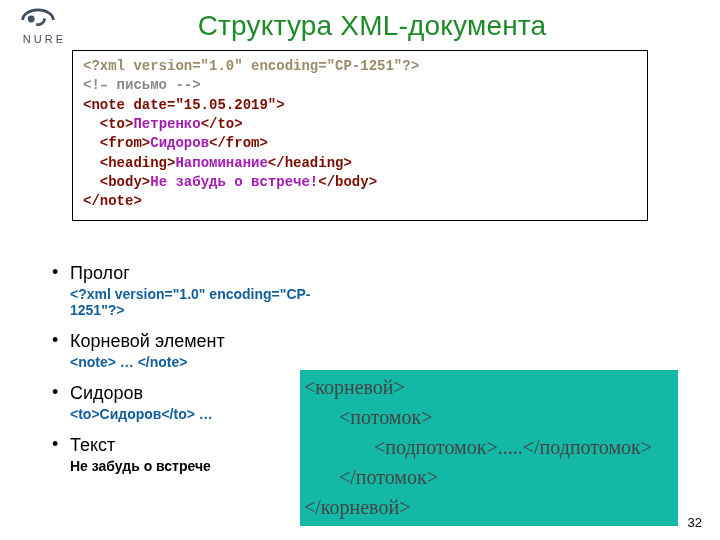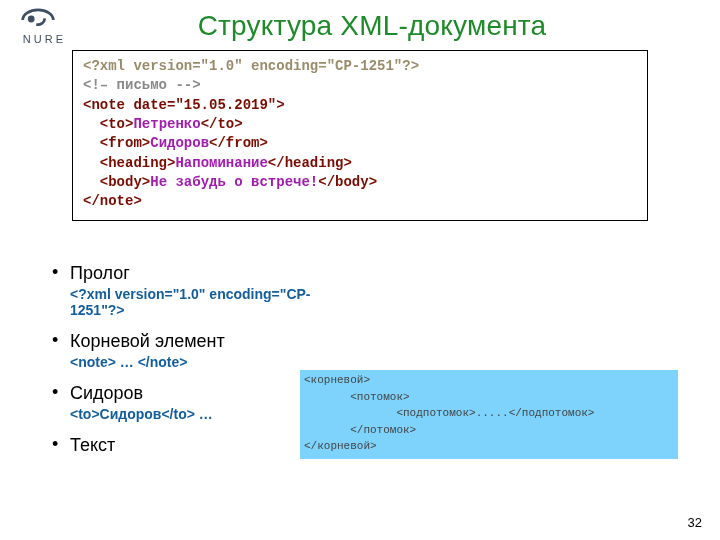--- a/index.html
+++ b/index.html
@@ -82,24 +82,24 @@
     color: #125e9c;
   }
   .bul-sub.dark { color: #000; font-weight: 700; }
 
   
   .tree {
     position: absolute;
     left: 300px;
     top: 370px;
     width: 370px;
-    font-family: Liberation Mono, monospace;
-    font-size: 11px;
+    font-family: Liberation Serif, serif;
+    font-size: 20px;
     line-height: 1.5;
-    background: #7dd3fc;
+    background: #14b8a6;
     padding: 2px 4px 4px 4px;
     white-space: pre;
     color: #444;
   }
 
   
   .pageno {
     position: absolute;
     right: 18px;
     bottom: 10px;
@@ -138,20 +138,21 @@
   <div class="bul-item">
     <div class="bul-head"> Корневой элемент</div>
     <div class="bul-sub">&lt;note&gt; … &lt;/note&gt;</div>
   </div>
   <div class="bul-item">
     <div class="bul-head">Сидоров</div>
     <div class="bul-sub">&lt;to&gt;Сидоров&lt;/to&gt; …</div>
   </div>
   <div class="bul-item">
     <div class="bul-head">Текст</div>
+    <div class="bul-sub dark">Не забудь о встрече</div>
   </div>
 </div>
 
 <div class="tree"><span>&lt;корневой&gt;</span>
 <span>       &lt;потомок&gt;</span>
 <span>              &lt;подпотомок&gt;.....&lt;/подпотомок&gt;</span>
 <span>       &lt;/потомок&gt;</span>
 <span>&lt;/корневой&gt;</span></div>
 
 <div class="pageno">32</div>

